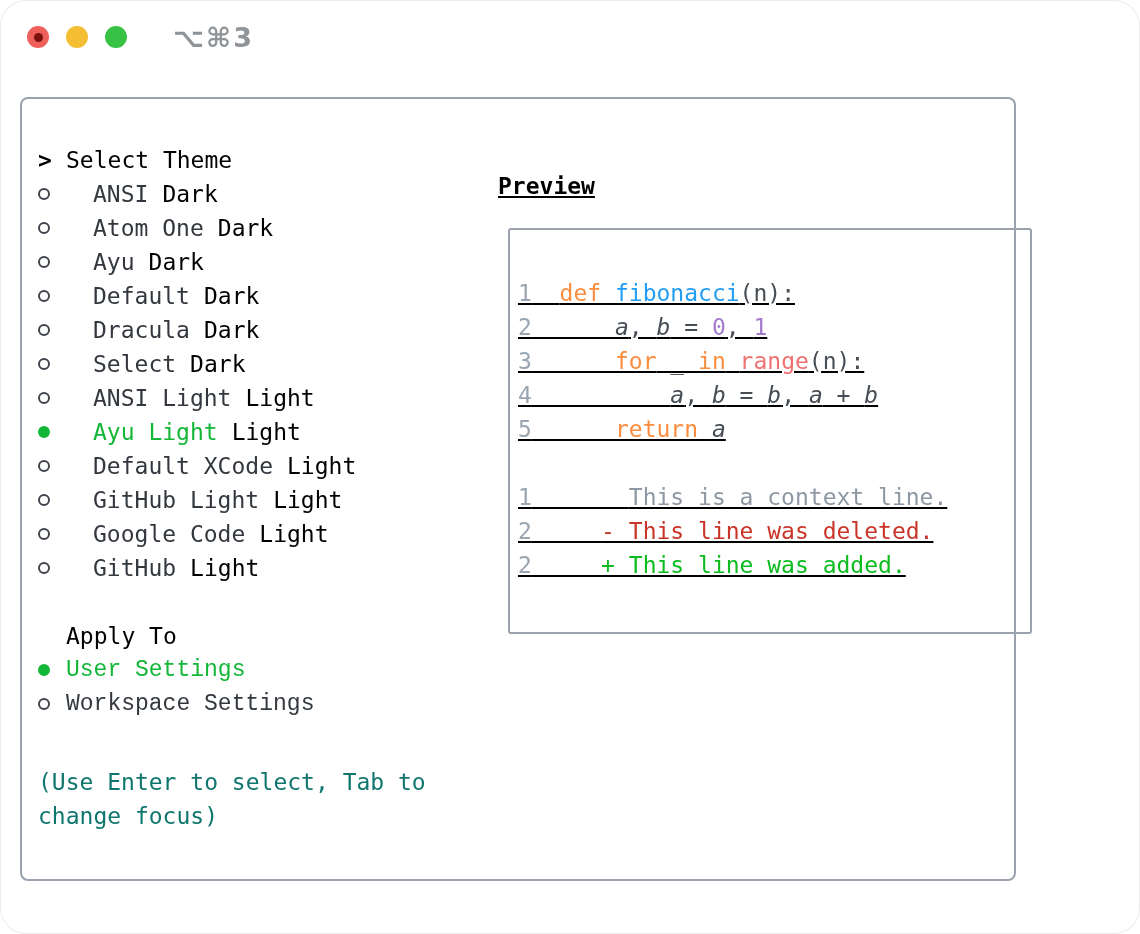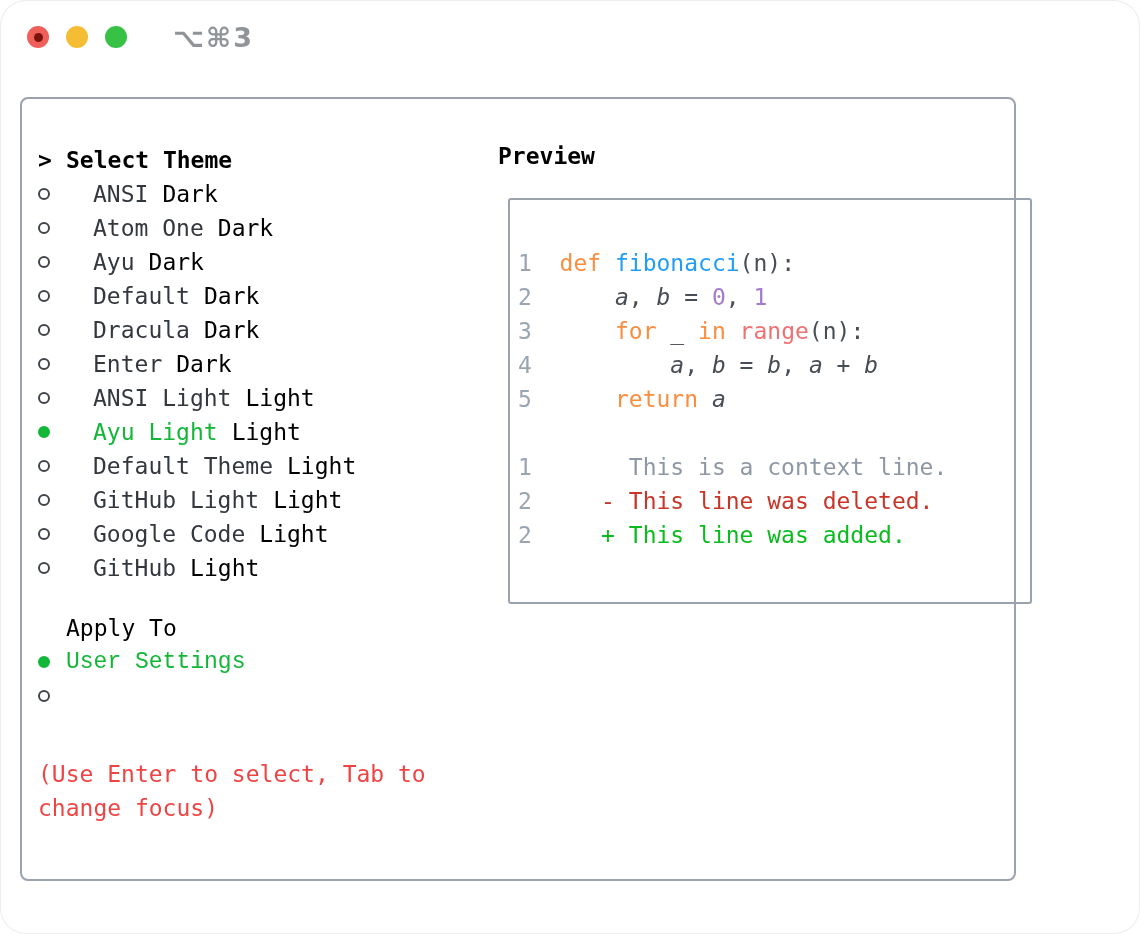--- a/index.html
+++ b/index.html
@@ -38,41 +38,41 @@
     border:2px solid #9aa3ad;border-radius:8px;
     background:#fff;
     display:flex;
   }
   .left-col{
     width:460px;flex:0 0 460px;
     padding:44px 0 0 16px;
     font-size:23px;line-height:34px;
     color:#33383e;
   }
-  .right-col{flex:1;padding:40px 0 0 0;}
+  .right-col{flex:1;padding:70px 0 0 0;text-decoration:underline;}
 
   .row{display:flex;align-items:center;height:34px;white-space:pre;}
   .marker-cell{flex:0 0 28px;display:flex;align-items:center;}
   .chev{font-weight:bold;color:#000;}
-  .hdr{font-weight:bold;color:#000;}
+  .hdr{font-weight:normal;color:#000;}
   .radio{
     width:12px;height:12px;border-radius:50%;
     border:2px solid #41464d;box-sizing:border-box;display:inline-block;
   }
   .radio.on{border-color:var(--green);background:var(--green);}
   .item-name{color:#33383e;margin-left:27px;}
   .item-name.sel{color:var(--green);}
   .item-variant{color:#000000;margin-left:14px;}
-  .apply-header{margin-top:26px;}
+  .apply-header{margin-top:34px;}
   .apply-header .hdr2{margin-left:28px;color:#000;}
   .opt-label{color:#33383e;font-family:Liberation Mono, monospace;}
   .opt-label.sel{color:var(--green);}
   .hint{
     margin-top:44px;width:424px;
-    color:#ef4444;font-size:23px;line-height:34px;
+    color:#0f766e;font-size:23px;line-height:34px;
   }
   
   .preview-title{font-size:23px;line-height:34px;font-weight:bold;color:#000;}
   .preview-box{
     margin-top:25px;margin-left:10px;
     width:524px;box-sizing:border-box;
     border:2px solid #9aa3ad;border-radius:3px;
     padding:46px 0 50px 8px;
     font-size:23px;line-height:34px;
     color:#474d54;
@@ -111,36 +111,36 @@
         <span class="marker-cell"><span class="chev">&gt;</span></span>
         <span class="hdr">Select Theme</span>
       </div>
 
       <div id="theme-items">
           <div class="row"><span class="marker-cell"><span class="radio"></span></span><span class="item-name">ANSI</span><span class="item-variant">Dark</span></div>
           <div class="row"><span class="marker-cell"><span class="radio"></span></span><span class="item-name">Atom One</span><span class="item-variant">Dark</span></div>
           <div class="row"><span class="marker-cell"><span class="radio"></span></span><span class="item-name">Ayu</span><span class="item-variant">Dark</span></div>
           <div class="row"><span class="marker-cell"><span class="radio"></span></span><span class="item-name">Default</span><span class="item-variant">Dark</span></div>
           <div class="row"><span class="marker-cell"><span class="radio"></span></span><span class="item-name">Dracula</span><span class="item-variant">Dark</span></div>
-          <div class="row"><span class="marker-cell"><span class="radio"></span></span><span class="item-name">Enter</span><span class="item-variant">Dark</span></div>
+          <div class="row"><span class="marker-cell"><span class="radio"></span></span><span class="item-name">Select</span><span class="item-variant">Dark</span></div>
           <div class="row"><span class="marker-cell"><span class="radio"></span></span><span class="item-name">ANSI Light</span><span class="item-variant">Light</span></div>
           <div class="row"><span class="marker-cell"><span class="radio on"></span></span><span class="item-name sel">Ayu Light</span><span class="item-variant">Light</span></div>
-          <div class="row"><span class="marker-cell"><span class="radio"></span></span><span class="item-name">Default Theme</span><span class="item-variant">Light</span></div>
+          <div class="row"><span class="marker-cell"><span class="radio"></span></span><span class="item-name">Default XCode</span><span class="item-variant">Light</span></div>
           <div class="row"><span class="marker-cell"><span class="radio"></span></span><span class="item-name">GitHub Light</span><span class="item-variant">Light</span></div>
           <div class="row"><span class="marker-cell"><span class="radio"></span></span><span class="item-name">Google Code</span><span class="item-variant">Light</span></div>
           <div class="row"><span class="marker-cell"><span class="radio"></span></span><span class="item-name">GitHub</span><span class="item-variant">Light</span></div>
         </div>
 
       <div class="row apply-header">
         <span class="hdr2">Apply To</span>
       </div>
 
       <div id="apply-options">
           <div class="row"><span class="marker-cell"><span class="radio on"></span></span><span class="opt-label sel">User Settings</span></div>
-          <div class="row"><span class="marker-cell"><span class="radio"></span></span></div>
+          <div class="row"><span class="marker-cell"><span class="radio"></span></span><span class="opt-label">Workspace Settings</span></div>
         </div>
 
       <div class="hint">(Use Enter to select, Tab to change focus)</div>
     </div>
 
     <div class="right-col">
       <div class="preview-title">Preview</div>
       <div class="preview-box" id="preview-box"><div class="code-line"><span class="ln">1</span><span>  </span><span class="kw">def</span><span> </span><span class="fn">fibonacci</span><span>(n):</span></div><div class="code-line"><span class="ln">2</span><span>      </span><span class="var">a</span><span>, </span><span class="var">b</span><span> = </span><span class="num">0</span><span>, </span><span class="num">1</span></div><div class="code-line"><span class="ln">3</span><span>      </span><span class="kw">for</span><span> _ </span><span class="kw">in</span><span> </span><span class="call">range</span><span>(n):</span></div><div class="code-line"><span class="ln">4</span><span>          </span><span class="var">a</span><span>, </span><span class="var">b</span><span> = </span><span class="var">b</span><span>, </span><span class="var">a</span><span> + </span><span class="var">b</span></div><div class="code-line"><span class="ln">5</span><span>      </span><span class="kw">return</span><span> </span><span class="var">a</span></div><div class="code-line"><span></span></div><div class="code-line"><span class="ln">1</span><span>       </span><span class="ctx">This is a context line.</span></div><div class="code-line"><span class="ln">2</span><span>     </span><span class="del">- This line was deleted.</span></div><div class="code-line"><span class="ln">2</span><span>     </span><span class="add">+ This line was added.</span></div></div>
     </div>
 

